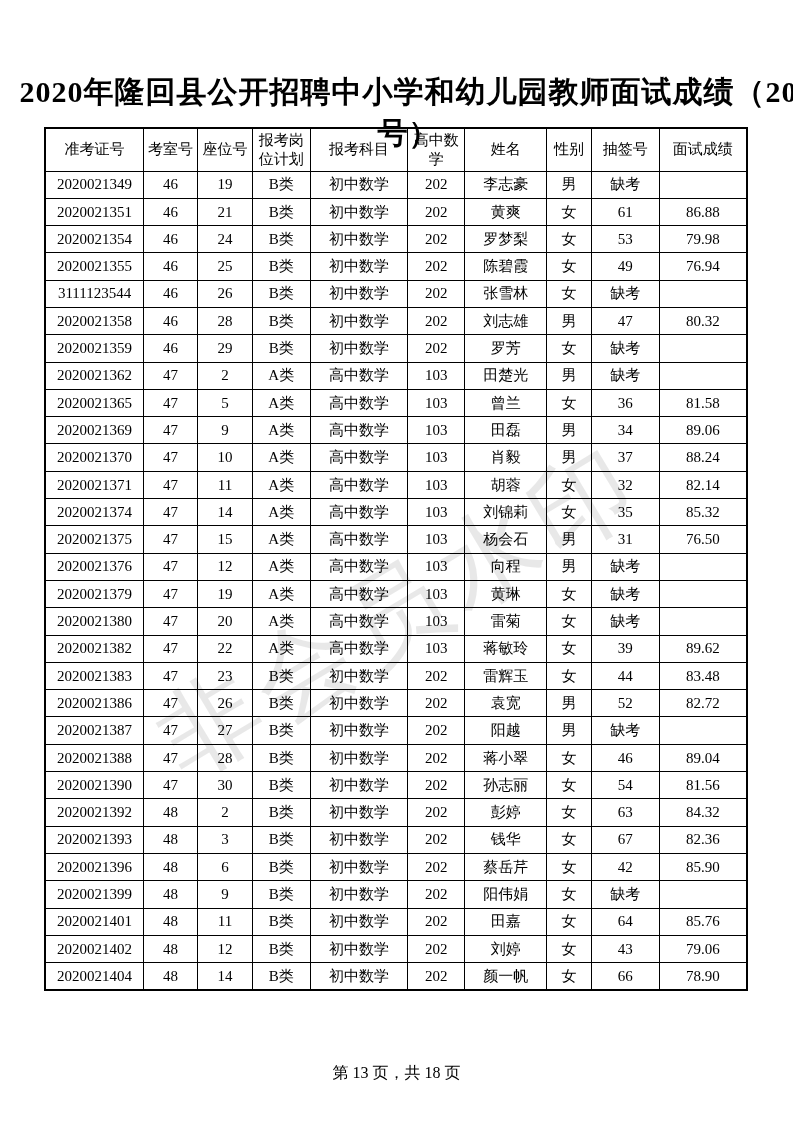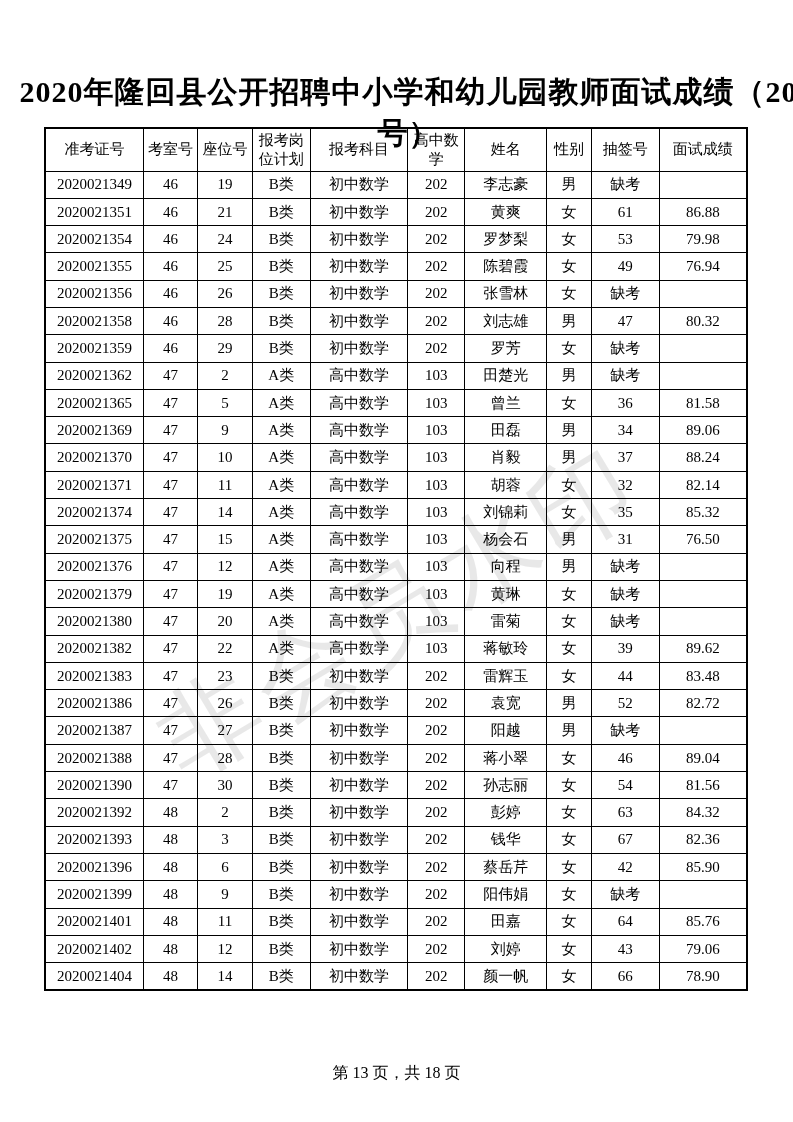--- a/index.html
+++ b/index.html
@@ -147,21 +147,21 @@
           <td>25</td>
           <td>B类</td>
           <td>初中数学</td>
           <td>202</td>
           <td>陈碧霞</td>
           <td>女</td>
           <td>49</td>
           <td>76.94</td>
         </tr>
         <tr>
-          <td>2020021356</td>
+          <td>3111123544</td>
           <td>46</td>
           <td>26</td>
           <td>B类</td>
           <td>初中数学</td>
           <td>202</td>
           <td>张雪林</td>
           <td>女</td>
           <td>缺考</td>
           <td></td>
         </tr>

